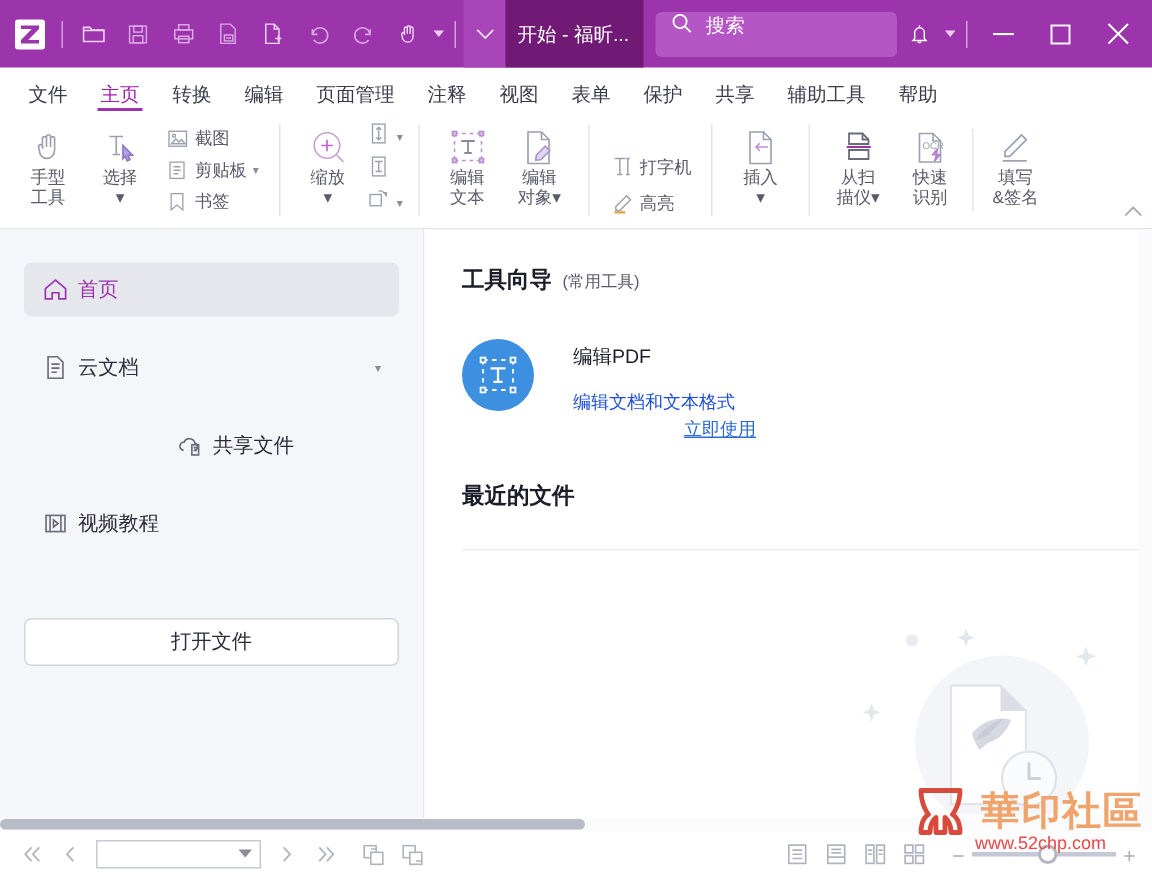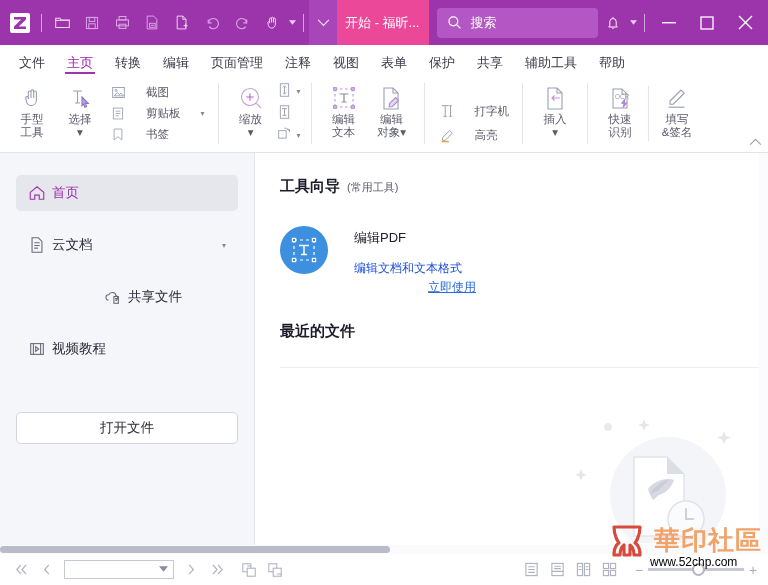--- a/index.html
+++ b/index.html
@@ -25,25 +25,25 @@
   .tb-logo { width: 26px; height: 26px; margin-right: 4px; display:flex; align-items:center; justify-content:center; }
   .tb-sep { width: 1px; height: 18px; background: #d3a3dd; margin: 0 5px; flex: none; }
   .tb-caret { width: 11px; height: 26px; display:flex; align-items:center; justify-content:center; color:#eccff3; flex:none; cursor:pointer;}
   .tb-caret svg{display:block;}
   .tabbtn {
     height: 45px; width: 28px; background: #a845b8; display: flex; align-items: center; justify-content: center;
     color: #f3dff7; flex: none; cursor: pointer;
   }
   .tabtitle {
     color: #ffffff; font-size: 13px; padding: 0 10px 0 8px; white-space: nowrap;
-    height: 45px; display: flex; align-items: center; background: #ec4899; cursor: pointer;
+    height: 45px; display: flex; align-items: center; background: #701a75; cursor: pointer;
   }
   .searchbox {
     height: 30px; width: 172px; background: #b456c4; border-radius: 4px;
-    display: flex; align-items: center; padding: 0 10px; margin-left: 8px; cursor: text;
+    display: flex; padding: 0 10px; margin-left: 8px; cursor: text;
   }
   .searchbox .sicon { color:#fff; display:flex; margin-right:8px; }
   .searchbox .sph { color: #ffffff; font-size: 13px; }
   .tb-right { margin-left: auto; display: flex; align-items: center; }
   .winbtn {
     width: 38px; height: 45px; display:flex; align-items:center; justify-content:center;
     color:#ffffff; cursor:pointer;
   }
 
   
@@ -70,35 +70,35 @@
   .rsep { width: 1px; background: #e4e5ec; margin: 8px 4px; flex:none; }
   .bigbtn {
     width: 48px; display: flex; flex-direction: column; align-items: center; justify-content: flex-start;
     padding-top: 5px; cursor: pointer; color: #5a5a6a; font-size: 11.5px; line-height: 1.15;
   }
   .bigbtn .gi { height: 30px; display: flex; align-items: center; justify-content: center; color:#9aa0b0; }
   .bigbtn .lbl { text-align: center; white-space: nowrap; }
   .stackgroup { display: flex; flex-direction: column; justify-content: center; padding: 2px 2px; }
   .smallbtn {
     display: flex; align-items: center; height: 21px; padding: 0 3px; cursor: pointer;
-    color: #5a5a6a; font-size: 11.5px; white-space: nowrap; gap: 16px;
+    color: #5a5a6a; font-size: 11.5px; white-space: nowrap;
   }
   .smallbtn .si { width: 18px; display:flex; align-items:center; justify-content:center; color:#9aa0b0; margin-right:3px; }
   .smallbtn .sdd { font-size: 8px; margin-left: 4px; color:#8a8a9a; }
   .iconcol { display:flex; flex-direction:column; justify-content:center; padding:2px 0; }
   .icorow { display:flex; align-items:center; height:22px; padding:0 2px; cursor:pointer; color:#9aa0b0; }
   .icorow .sdd { font-size:8px; margin-left:5px; color:#8a8a9a; }
   .ribbon-collapse { position: absolute; right: 6px; bottom: 2px; color:#9aa0b0; cursor:pointer; }
 
   
   .body { flex: 1; display: flex; min-height: 0; position: relative; }
 
   
   .sidebar {
-    width: 255px; background: #f5f6fa; border-right: 1px solid #e4e5ec;
+    width: 283px; background: #f5f6fa; border-right: 1px solid #e4e5ec;
     display: flex; flex-direction: column; padding-top: 22px; flex: none; position: relative;
   }
   .sideitem {
     height: 36px; margin: 0 16px; display: flex; align-items: center; border-radius: 5px;
     cursor: pointer; padding: 0 12px; color: #2b2b3a; font-size: 13.5px;
   }
   .sideitem.active { background: #e6e7ed; color: #9c34ac; }
   .sideitem .ico { width: 24px; display: flex; align-items: center; color: #6a6a7a; }
   .sideitem.active .ico { color: #9c34ac; }
   .sideitem .chev { margin-left: auto; font-size: 8px; color: #8a8a9a; }
@@ -156,21 +156,21 @@
     background: #ffffff; border: 2px solid #b3b6c2;
   }
 
   
   .hscroll { position:absolute; left:0; right:0; top:-9px; height:9px; background:#fbfbfd; }
   .hscroll .hthumb { position:absolute; left:0; top:1px; height:7px; background:#b9bcc8; border-radius:4px; }
 
   
   .watermark { position: absolute; right: 2px; bottom: 0px; width: 158px; height: 80px; pointer-events: none; }
   .wm-text { position:absolute; left: 46px; top: 18px; font-size: 26px; font-weight: bold; color: #f0a36a; letter-spacing: 1px; font-family: "DejaVu Sans", sans-serif; }
-  .wm-url { position:absolute; left: 42px; top: 50px; font-size: 12px; color: #000000; font-family: "Liberation Sans", sans-serif; }
+  .wm-url { position:absolute; left: 42px; top: 50px; font-size: 12px; color: #ef4444; font-family: "Liberation Sans", sans-serif; }
 </style>
 </head>
 <body>
 
 <div class="app">
 
   <div class="titlebar">
 
     <div class="tb-logo">
       <svg width="22" height="22" viewBox="0 0 22 22">
@@ -473,20 +473,32 @@
         <span class="lbl">插入</span>
         <span class="lbl dd">▾</span>
       </div>
     </div>
 
     <div class="rsep"></div>
 
     <div class="rgroup">
       <div class="bigbtn">
         <span class="gi">
+          <svg width="25" height="25" viewBox="0 0 25 25" fill="none" stroke="#6a6a7a" stroke-width="1.2">
+            <path d="M6 3h9l4 4v3H6z"></path>
+              <path d="M15 3v4h4"></path>
+              <path d="M4.5 12h16" stroke="#9c34ac" stroke-width="1.4"></path>
+              <path d="M6 14h13v6H6z"></path>
+          </svg>
+        </span>
+        <span class="lbl">从扫</span>
+        <span class="lbl">描仪▾</span>
+      </div>
+      <div class="bigbtn">
+        <span class="gi">
           <svg width="25" height="25" viewBox="0 0 25 25" fill="none" stroke="#9aa0b0" stroke-width="1.05">
             <path d="M5 3h9l5 5v14H5z"></path>
               <path d="M14 3v5h5"></path>
             <text x="7" y="13" font-size="6.4" fill="#9aa0b0" stroke="none" font-family="Liberation Sans, sans-serif">OCR</text>
             <path d="M17 13l-3.2 4.2h2.6L15 21.5l3.6-4.4h-2.4z" fill="#c58fd8" stroke="#b37fd0"></path>
           </svg>
         </span>
         <span class="lbl">快速</span>
         <span class="lbl">识别</span>
       </div>

